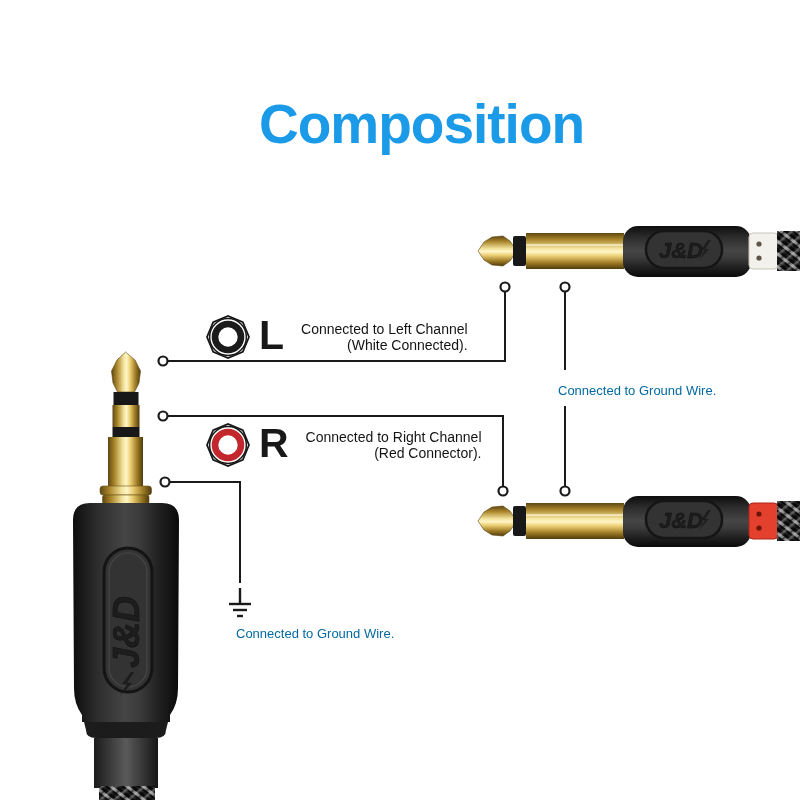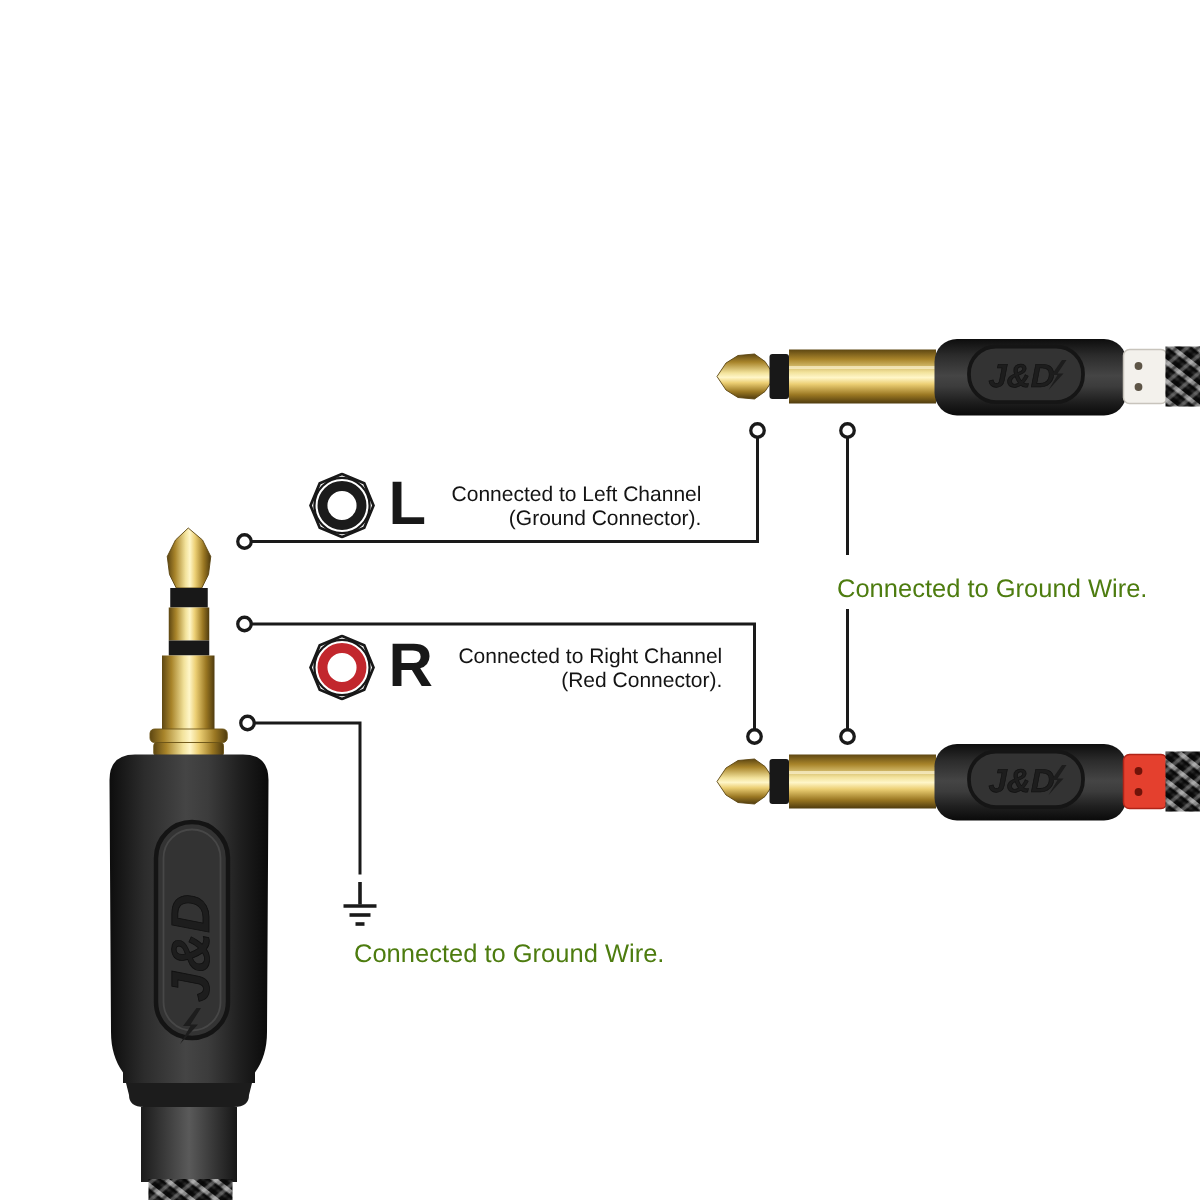--- a/index.html
+++ b/index.html
@@ -13,28 +13,29 @@
     white-space:nowrap;
   }
   svg.layer{position:absolute;left:0;top:0;}
   .callout{position:absolute;display:flex;align-items:center;}
   .callout .jack-icon{flex:0 0 auto;}
   .callout .big-letter{
     font-size:41px;font-weight:700;line-height:1;margin:0 0 4px 9px;color:#181818;
   }
   .callout .cap-text{margin-left:17px;font-size:14px;line-height:16px;color:#141414;text-align:right;}
   .ground-text{
-    position:absolute;font-size:17px;color:#4d7c0f;white-space:nowrap;
+    position:absolute;font-size:13px;color:#0369a1;white-space:nowrap;
   }
 </style>
 </head>
 <body>
 
 <div class="canvas">
 
+  <div class="title">Composition</div>
 
   <svg class="layer" width="800" height="800" viewBox="0 0 800 800">
     <defs>
       <linearGradient id="goldX" x1="0" y1="0" x2="1" y2="0">
         <stop offset="0" stop-color="#5e4712"></stop>
           <stop offset="0.18" stop-color="#a8842a"></stop>
         <stop offset="0.42" stop-color="#f2e29b"></stop>
           <stop offset="0.52" stop-color="#fff6c8"></stop>
         <stop offset="0.64" stop-color="#eccf74"></stop>
           <stop offset="0.84" stop-color="#9a7722"></stop>
@@ -160,21 +161,21 @@
 
   <div class="callout" style="left:206px;top:314px;height:46px;">
     <svg class="jack-icon" width="44" height="44" viewBox="-22 -22 44 44">
       <polygon points="21,0 14.85,14.85 0,21 -14.85,14.85 -21,0 -14.85,-14.85 0,-21 14.85,-14.85" fill="#ffffff" stroke="#181818" stroke-width="1.8"></polygon>
       <circle r="18.4" fill="none" stroke="#181818" stroke-width="1.5"></circle>
       <circle r="13" fill="none" stroke-width="6.6" stroke="#1b1b1b"></circle>
     </svg>
     <span class="big-letter">L</span>
     <span class="cap-text">
       <span>Connected to Left Channel</span><br>
-      <span>(Ground Connector).</span>
+      <span>(White Connected).</span>
     </span>
   </div>
 
   <div class="callout" style="left:206px;top:422px;height:46px;">
     <svg class="jack-icon" width="44" height="44" viewBox="-22 -22 44 44">
       <polygon points="21,0 14.85,14.85 0,21 -14.85,14.85 -21,0 -14.85,-14.85 0,-21 14.85,-14.85" fill="#ffffff" stroke="#181818" stroke-width="1.8"></polygon>
       <circle r="18.4" fill="none" stroke="#181818" stroke-width="1.5"></circle>
       <circle r="13" fill="none" stroke-width="6.6" stroke="#c2272d"></circle>
     </svg>
     <span class="big-letter">R</span>

